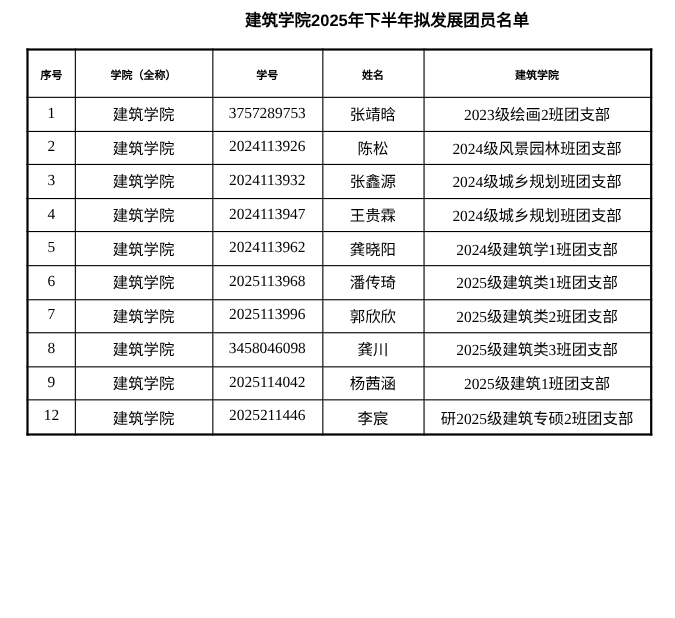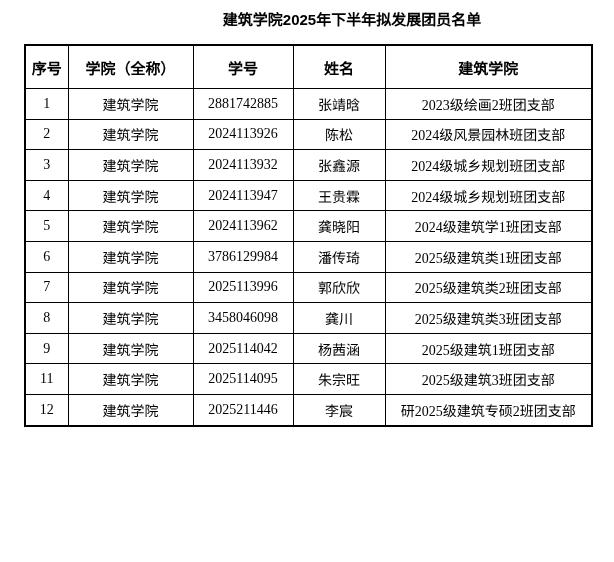--- a/index.html
+++ b/index.html
@@ -43,21 +43,21 @@
     vertical-align: middle;
     color: #000000;
     padding: 0 2px;
     overflow: hidden;
     white-space: nowrap;
   }
   table.members th {
     height: 42px;
     font-family: "Liberation Sans", "DejaVu Sans", sans-serif;
     font-weight: 700;
-    font-size: 15px;
+    font-size: 10px;
   }
   table.members td {
     height: 29.6px;
     font-family: "Liberation Serif", "DejaVu Serif", serif;
     font-weight: 400;
     font-size: 14px;
   }
   col.c-no     { width: 43px;  }
   col.c-college{ width: 125px; }
   col.c-id     { width: 100px; }
@@ -85,21 +85,21 @@
         <th>学院（全称）</th>
         <th>学号</th>
         <th>姓名</th>
         <th>建筑学院</th>
       </tr>
     </thead>
     <tbody>
         <tr>
           <td>1</td>
           <td>建筑学院</td>
-          <td>2881742885</td>
+          <td>3757289753</td>
           <td>张靖晗</td>
           <td>2023级绘画2班团支部</td>
         </tr>
         <tr>
           <td>2</td>
           <td>建筑学院</td>
           <td>2024113926</td>
           <td>陈松</td>
           <td>2024级风景园林班团支部</td>
         </tr>
@@ -120,21 +120,21 @@
         <tr>
           <td>5</td>
           <td>建筑学院</td>
           <td>2024113962</td>
           <td>龚晓阳</td>
           <td>2024级建筑学1班团支部</td>
         </tr>
         <tr>
           <td>6</td>
           <td>建筑学院</td>
-          <td>3786129984</td>
+          <td>2025113968</td>
           <td>潘传琦</td>
           <td>2025级建筑类1班团支部</td>
         </tr>
         <tr>
           <td>7</td>
           <td>建筑学院</td>
           <td>2025113996</td>
           <td>郭欣欣</td>
           <td>2025级建筑类2班团支部</td>
         </tr>
@@ -146,27 +146,20 @@
           <td>2025级建筑类3班团支部</td>
         </tr>
         <tr>
           <td>9</td>
           <td>建筑学院</td>
           <td>2025114042</td>
           <td>杨茜涵</td>
           <td>2025级建筑1班团支部</td>
         </tr>
         <tr>
-          <td>11</td>
-          <td>建筑学院</td>
-          <td>2025114095</td>
-          <td>朱宗旺</td>
-          <td>2025级建筑3班团支部</td>
-        </tr>
-        <tr>
           <td>12</td>
           <td>建筑学院</td>
           <td>2025211446</td>
           <td>李宸</td>
           <td>研2025级建筑专硕2班团支部</td>
         </tr>
       </tbody>
   </table>
 
 </div>

